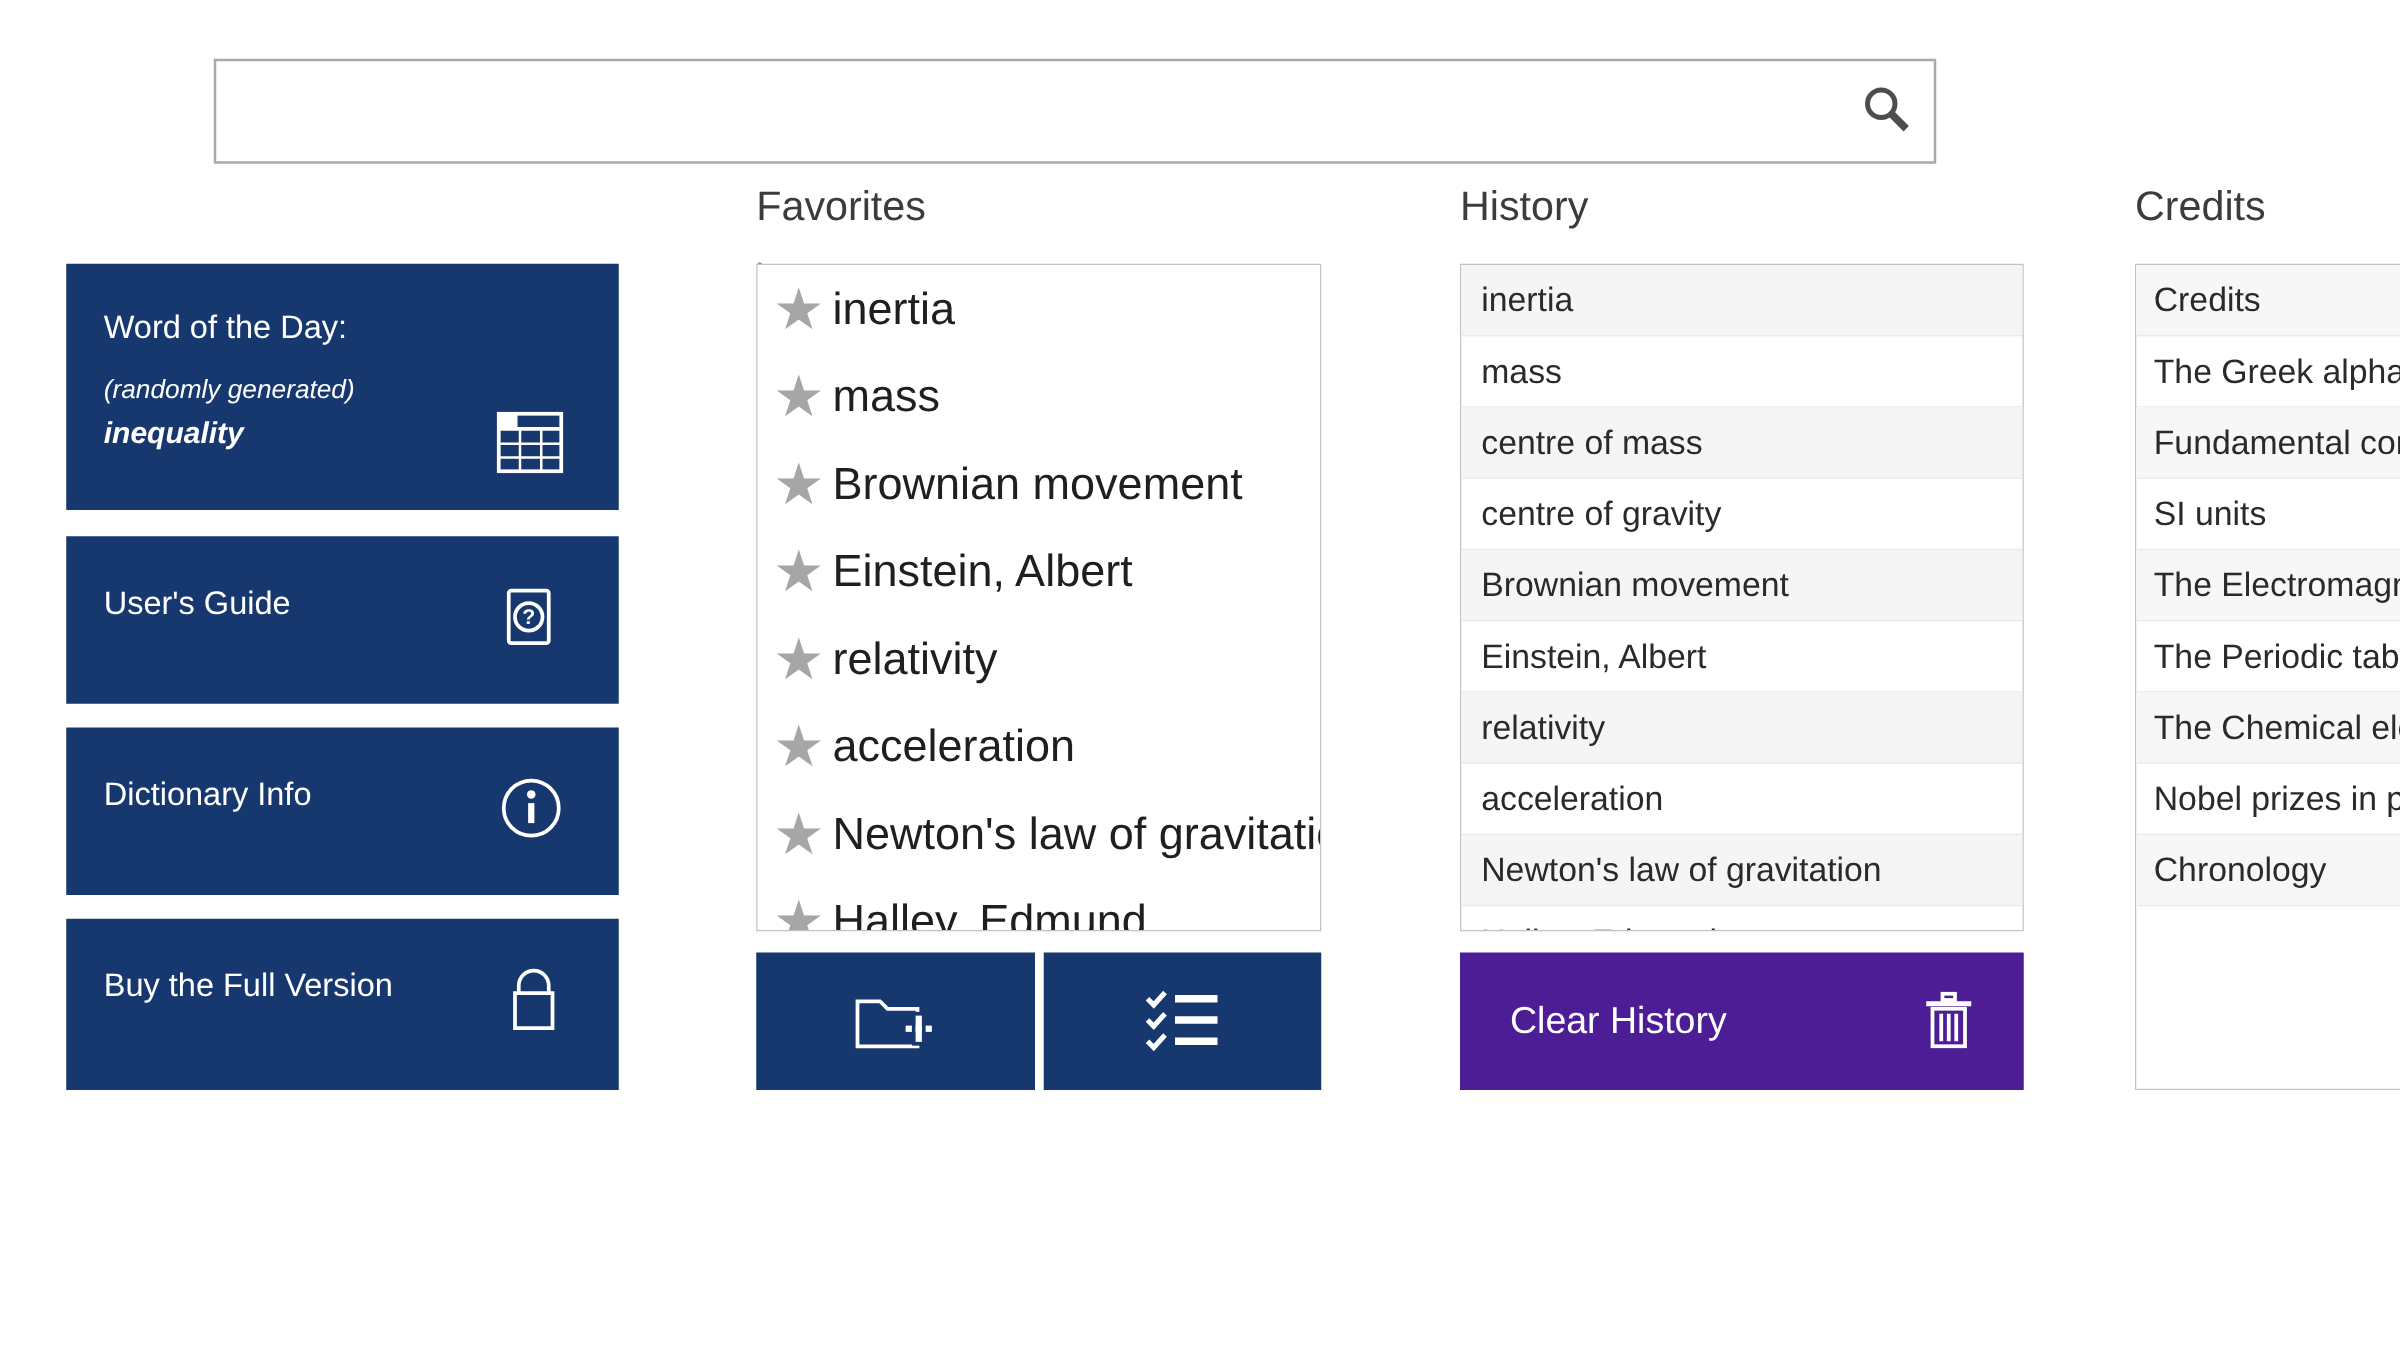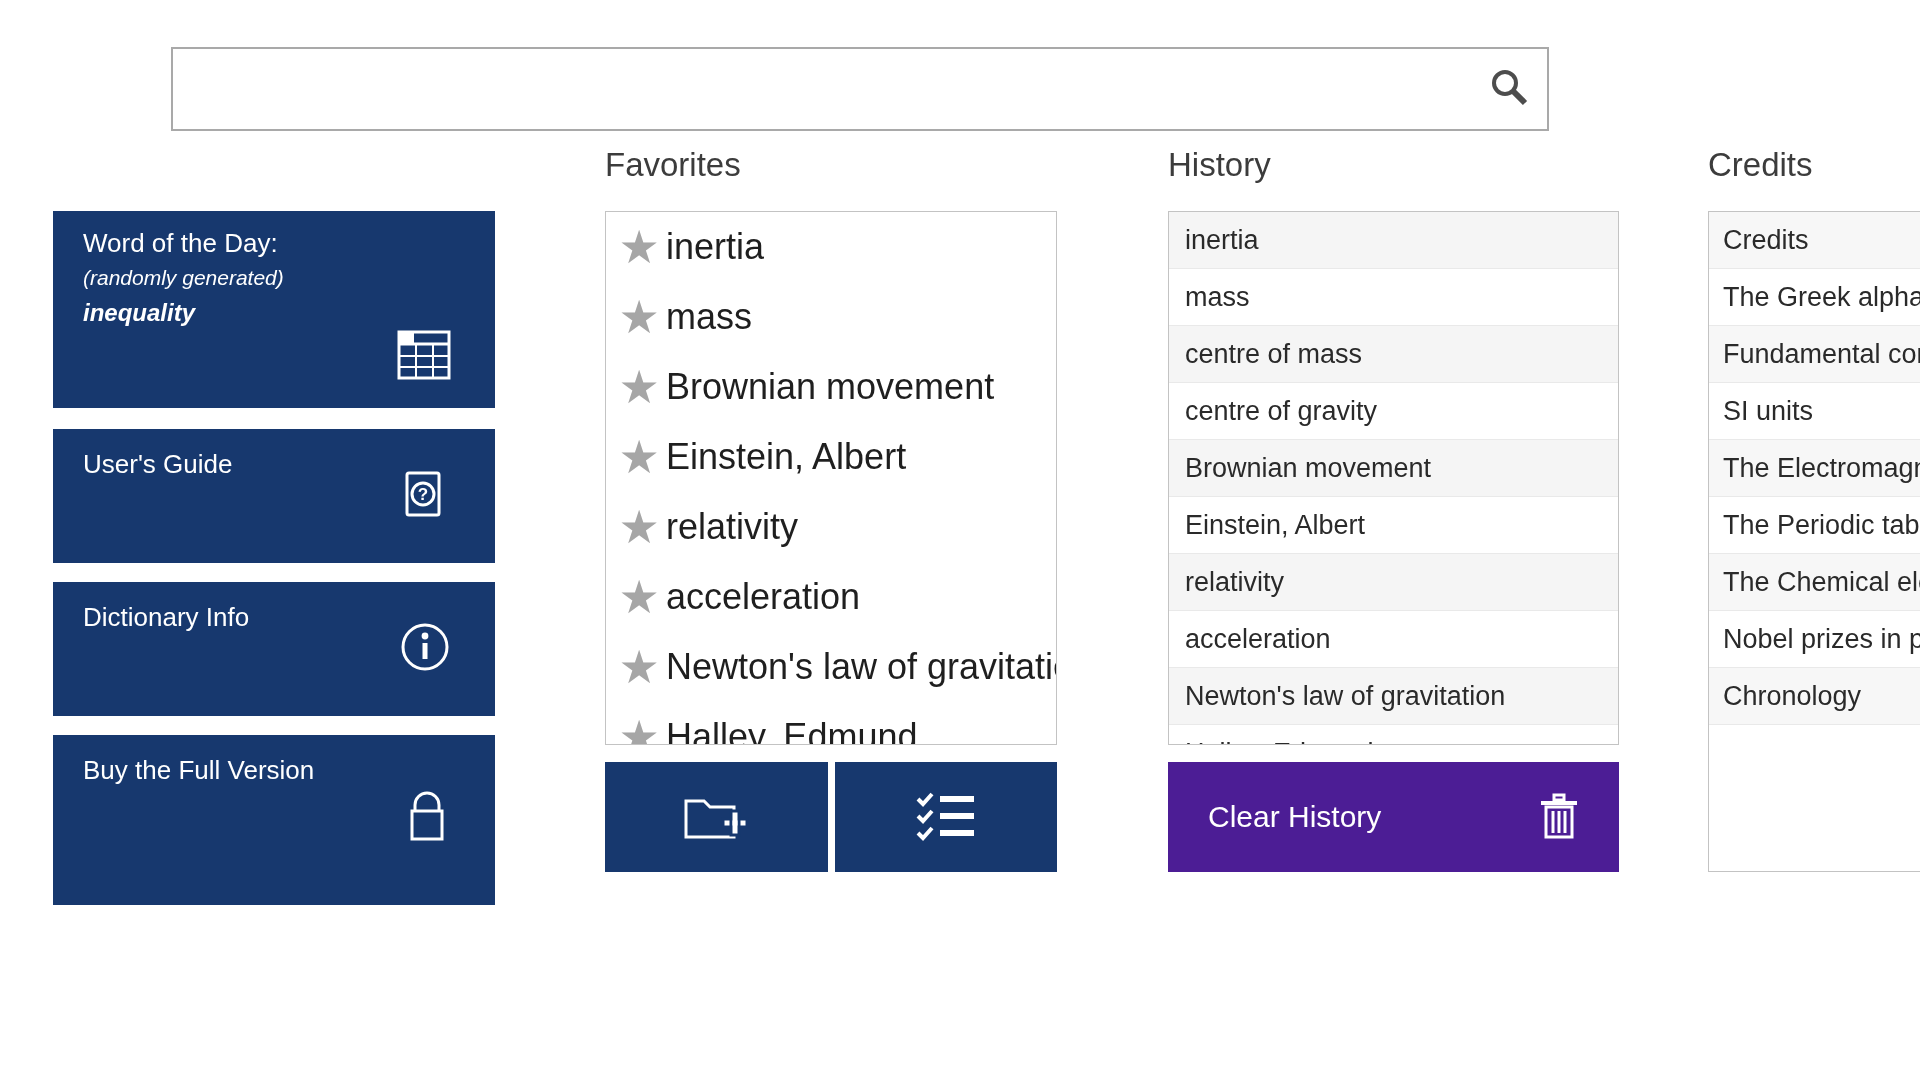--- a/index.html
+++ b/index.html
@@ -7,27 +7,27 @@
     font-family: "Liberation Sans", sans-serif; position: relative; }
 
   
   .search-box { position: absolute; left: 171px; top: 47px; width: 1378px; height: 84px;
     border: 2px solid #a9a9a9; background: #fff; display: flex; align-items: center; }
   .search-input { flex: 1; height: 100%; border: none; outline: none; font-size: 32px;
     padding: 0 18px; font-family: "Liberation Sans", sans-serif; color: #222; background: transparent; }
   .search-btn { width: 76px; height: 100%; display: flex; align-items: center; justify-content: center; cursor: pointer; }
 
   
-  .tile { position: absolute; left: 53px; width: 442px; background: #17386e; color: #fff; padding: 16px 30px; }
+  .tile { position: absolute; left: 53px; width: 442px; background: #17386e; color: #fff; padding: 34px 30px; }
   .tile-wotd { top: 211px; height: 197px; }
   .tile-guide { top: 429px; height: 134px; }
   .tile-info { top: 582px; height: 134px; }
-  .tile-buy { top: 735px; height: 170px; }
+  .tile-buy { top: 735px; height: 137px; }
   .tile-title { font-size: 26px; line-height: 1.25; }
-  .tile-sub { font-size: 21px; font-style: italic; margin-top: 6px; }
+  .tile-sub { font-size: 21px; font-style: italic; margin-top: 22px; }
   .tile-word { font-size: 24px; font-weight: bold; margin-top: 9px; font-style: italic; }
   .tile-label { font-size: 26px; margin-top: 4px; }
   .tile-icon-br { position: absolute; right: 44px; bottom: 24px; }
   .tile-icon-c { position: absolute; right: 44px; top: 50%; transform: translateY(-50%); }
 
   
   .col-header { position: absolute; top: 146px; font-size: 33px; color: #3c3c3c; display: flex; align-items: baseline; gap: 14px; flex-direction: column; }
   .col-header .chev { font-size: 30px; color: #4a4a4a; }
 
   

